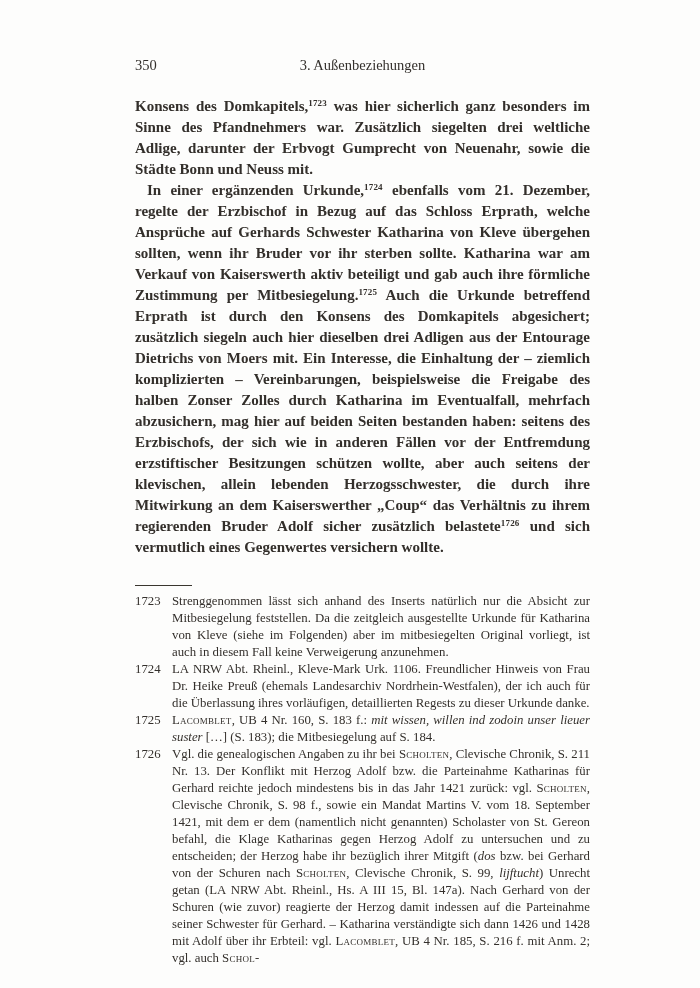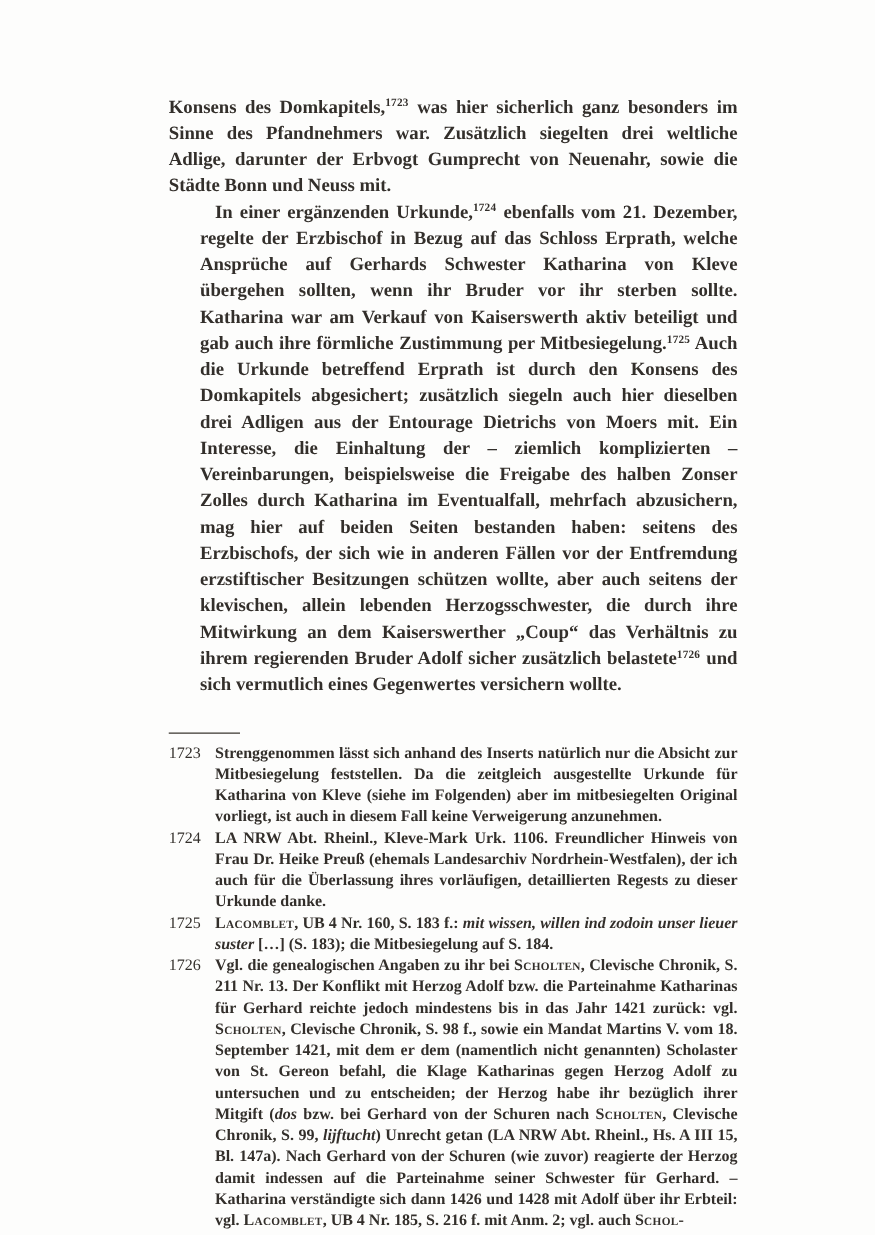--- a/index.html
+++ b/index.html
@@ -48,21 +48,20 @@
     line-height:21px;
     text-align:justify;
     hyphens:auto;
   }
   .bodytext p{
     margin:0;
     font-weight:bold;
   }
   .bodytext p.indent{
     text-indent:12px;
-    margin-left:25px;
   }
   sup.fnref{
     font-size:0.60em;
     line-height:0;
     vertical-align:baseline;
     position:relative;
     top:-0.55em;
     letter-spacing:0.02em;
   }
   
@@ -80,31 +79,34 @@
     display:flex;
     align-items:flex-start;
   }
   .fn-num{
     flex:0 0 37px;
   }
   .fn-text{
     flex:1;
     text-align:justify;
     hyphens:auto;
-    font-weight:bold;
   }
   .run-i{font-style:italic;}
   .run-sc{font-variant:small-caps;letter-spacing:0.02em;}
 </style>
 </head>
 <body>
 
 <div class="page">
   <div class="content">
 
+    <div class="pagehead">
+      <span class="pagenum">350</span>
+      <span class="runtitle">3. Außenbeziehungen</span>
+    </div>
 
     <div class="bodytext">
         <p class=""><span>Konsens des Domkapitels,</span><sup class="fnref">1723</sup><span> was hier sicherlich ganz besonders im Sinne des Pfandnehmers war. Zusätzlich siegelten drei weltliche Adlige, darunter der Erbvogt Gumprecht von Neuenahr, sowie die Städte Bonn und Neuss mit.</span></p>
         <p class="indent"><span>In einer ergänzenden Urkunde,</span><sup class="fnref">1724</sup><span> ebenfalls vom 21. Dezember, regelte der Erzbischof in Bezug auf das Schloss Erprath, welche Ansprüche auf Gerhards Schwester Katharina von Kleve übergehen sollten, wenn ihr Bruder vor ihr sterben sollte. Katharina war am Verkauf von Kaiserswerth aktiv beteiligt und gab auch ihre förmliche Zustimmung per Mitbesiegelung.</span><sup class="fnref">1725</sup><span> Auch die Urkunde betreffend Erprath ist durch den Konsens des Domkapitels abgesichert; zusätzlich siegeln auch hier dieselben drei Adligen aus der Entourage Dietrichs von Moers mit. Ein Interesse, die Einhaltung der – ziemlich komplizierten – Vereinbarungen, beispielsweise die Freigabe des halben Zonser Zolles durch Katharina im Eventualfall, mehrfach abzusichern, mag hier auf beiden Seiten bestanden haben: seitens des Erzbischofs, der sich wie in anderen Fällen vor der Entfremdung erzstiftischer Besitzungen schützen wollte, aber auch seitens der klevischen, allein lebenden Herzogsschwester, die durch ihre Mitwirkung an dem Kaiserswerther „Coup“ das Verhältnis zu ihrem regierenden Bruder Adolf sicher zusätzlich belastete</span><sup class="fnref">1726</sup><span> und sich vermutlich eines Gegenwertes versichern wollte.</span></p>
       </div>
 
     <div class="fnsep"></div>
 
     <div class="fnlist">
         <div class="footnote">

